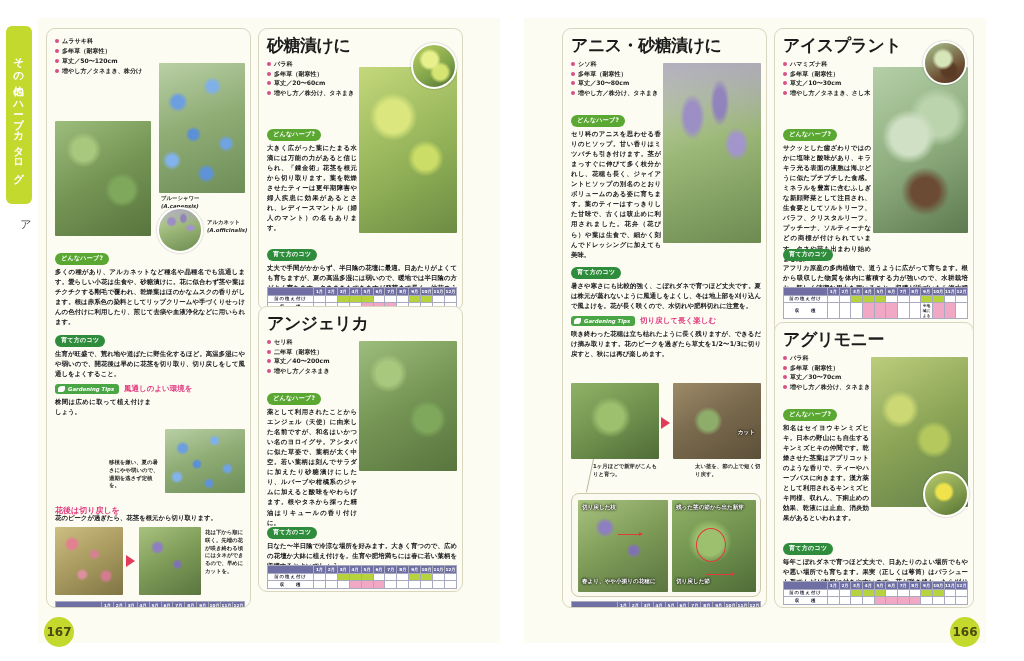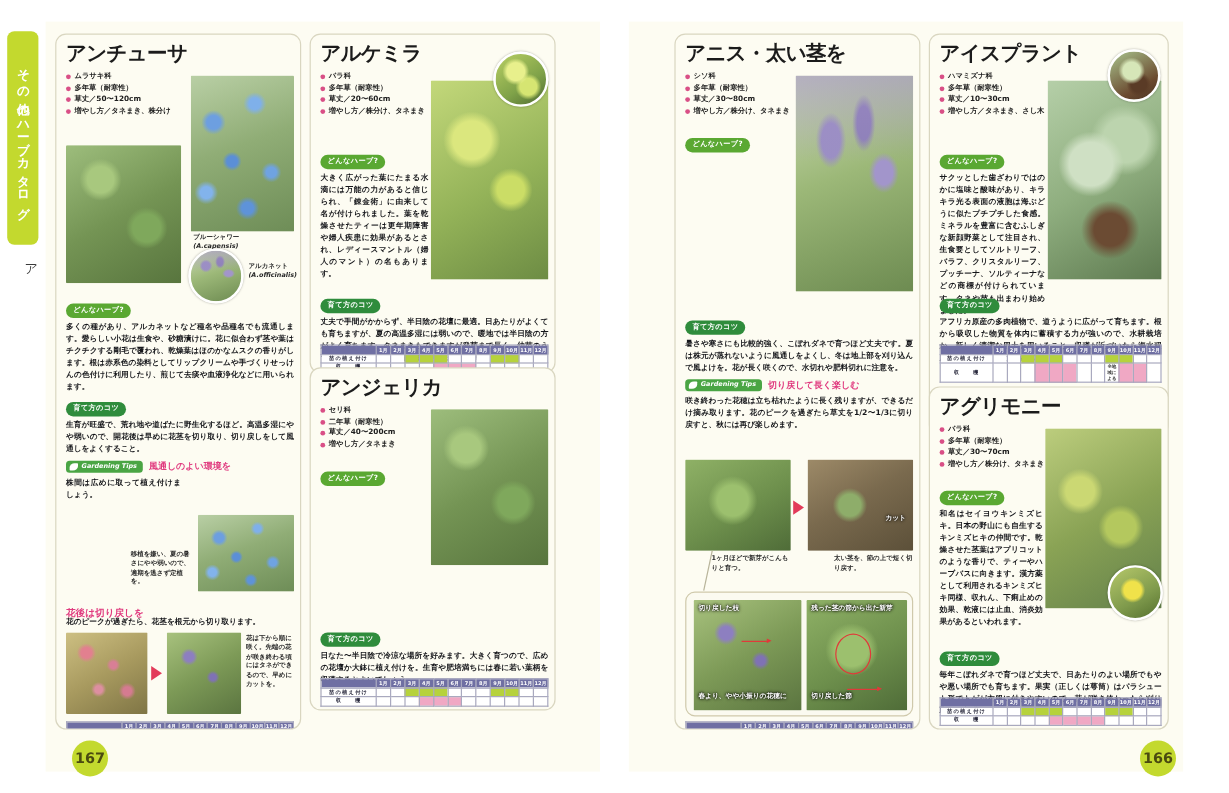--- a/index.html
+++ b/index.html
@@ -57,21 +57,21 @@
     position: absolute;
     bottom: 14px;
     width: 30px; height: 30px;
     border-radius: 50%;
     background: #c3d92e;
     color: #4a4a10;
     font-size: 12px;
     font-weight: bold;
     display: flex; align-items: center; justify-content: center;
   }
-  .page-left .page-num { left: 60px; }
+  .page-left .page-num { left: 44px; }
   .page-right .page-num { right: 44px; }
 
   
   .card {
     position: absolute;
     background: #fdfcf2;
     border: 1px solid #d9d6c0;
     border-radius: 9px;
     padding: 7px 8px 6px 8px;
     overflow: hidden;
@@ -323,21 +323,20 @@
 
   <div class="page page-left">
     <div class="page-inner"></div>
 
     <div class="side-tab">その他のハーブカタログ</div>
     <div class="side-letter">
       <span>ア</span>
     </div>
 
     <div class="card" style="left:46px; top:28px; width:205px; height:580px;">
-      <div class="card-title">アンチューサ</div>
 
       <ul class="specs">
         <li>ムラサキ科</li>
         <li>多年草（耐寒性）</li>
         <li>草丈／50〜120cm</li>
         <li>増やし方／タネまき、株分け</li>
       </ul>
 
       <div class="photo g-green" style="left:8px; top:92px; width:96px; height:115px;"></div>
 
@@ -397,33 +396,33 @@
               <th>11月</th>
               <th>12月</th>
             </tr>
           </thead>
 
         </table>
       </div>
     </div>
 
     <div class="card" style="left:258px; top:28px; width:205px; height:283px;">
-      <div class="card-title">アルケミラ</div>
+      <div class="card-title">砂糖漬けに</div>
       <ul class="specs">
         <li>バラ科</li>
         <li>多年草（耐寒性）</li>
         <li>草丈／20〜60cm</li>
         <li>増やし方／株分け、タネまき</li>
       </ul>
       <div class="photo g-lime" style="left:100px; top:38px; width:98px; height:166px;"></div>
       <div class="circle-photo g-limeclose" style="left:152px; top:14px; width:46px; height:46px;"></div>
 
       <div style="position:absolute; left:8px; top:92px; width:90px;">
         <span class="sec-label">どんなハーブ?</span>
-        <div class="body-text">大きく広がった葉にたまる水滴には万能の力があると信じられ、「錬金術」に由来して名が付けられました。葉を乾燥させたティーは更年期障害や婦人疾患に効果があるとされ、レディースマントル（婦人のマント）の名もあります。</div>
+        <div class="body-text">大きく広がった葉にたまる水滴には万能の力があると信じられ、「錬金術」花茎を根元から切り取ります。葉を乾燥させたティーは更年期障害や婦人疾患に効果があるとされ、レディースマントル（婦人のマント）の名もあります。</div>
       </div>
       <div style="position:absolute; left:8px; top:212px; width:190px;">
         <span class="sec-label grow">育て方のコツ</span>
         <div class="body-text">丈夫で手間がかからず、半日陰の花壇に最適。日あたりがよくても育ちますが、夏の高温多湿には弱いので、暖地では半日陰の方がよく育ちます。タネまきもできますが発芽まで長く、幼苗のうちは生育も遅いので、苗を植え付けるのが手軽です。</div>
       </div>
 
       <div class="cal" style="left:8px; top:258px; width:190px;">
         <table>
           <thead>
             <tr>
@@ -483,20 +482,21 @@
       <ul class="specs">
         <li>セリ科</li>
         <li>二年草（耐寒性）</li>
         <li>草丈／40〜200cm</li>
         <li>増やし方／タネまき</li>
       </ul>
       <div class="photo g-green" style="left:100px; top:34px; width:98px; height:130px;"></div>
 
       <div style="position:absolute; left:8px; top:78px; width:90px;">
         <span class="sec-label">どんなハーブ?</span>
+        <div class="body-text">薬として利用されたことからエンジェル（天使）に由来した名前ですが、和名はいかつい名のヨロイグサ。アシタバに似た草姿で、葉柄が太く中空。若い葉柄は刻んでサラダに加えたり砂糖漬けにしたり、ルバーブや柑橘系のジャムに加えると酸味をやわらげます。根やタネから採った精油はリキュールの香り付けに。</div>
       </div>
       <div style="position:absolute; left:8px; top:212px; width:190px;">
         <span class="sec-label grow">育て方のコツ</span>
         <div class="body-text">日なた〜半日陰で冷涼な場所を好みます。大きく育つので、広めの花壇か大鉢に植え付けを。生育や肥培満ちには春に若い葉柄を収穫するとよいでしょう。</div>
       </div>
 
       <div class="cal" style="left:8px; top:258px; width:190px;">
         <table>
           <thead>
             <tr>
@@ -551,31 +551,32 @@
       </div>
     </div>
 
     <div class="page-num">167</div>
   </div>
 
   <div class="page page-right">
     <div class="page-inner"></div>
 
     <div class="card" style="left:50px; top:28px; width:205px; height:580px;">
-      <div class="card-title">アニス・太い茎を</div>
+      <div class="card-title">アニス・砂糖漬けに</div>
       <ul class="specs">
         <li>シソ科</li>
         <li>多年草（耐寒性）</li>
         <li>草丈／30〜80cm</li>
         <li>増やし方／株分け、タネまき</li>
       </ul>
       <div class="photo g-purple-spike" style="left:100px; top:34px; width:98px; height:180px;"></div>
 
       <div style="position:absolute; left:8px; top:78px; width:90px;">
         <span class="sec-label">どんなハーブ?</span>
+        <div class="body-text">セリ科のアニスを思わせる香りのヒソップ。甘い香りはミツバチも引き付けます。茎がまっすぐに伸びて多く枝分かれし、花穂も長く、ジャイアントヒソップの別名のとおりボリュームのある姿に育ちます。葉のティーはすっきりした甘味で、古くは咳止めに利用されました。花弁（花びら）や葉は生食で、細かく刻んでドレッシングに加えても美味。</div>
       </div>
       <div style="position:absolute; left:8px; top:230px; width:190px;">
         <span class="sec-label grow">育て方のコツ</span>
         <div class="body-text">暑さや寒さにも比較的強く、こぼれダネで育つほど丈夫です。夏は株元が蒸れないように風通しをよくし、冬は地上部を刈り込んで風よけを。花が長く咲くので、水切れや肥料切れに注意を。</div>
 
         <div class="tips-head">
           <span class="tips-badge">
             <span class="leaf"></span>
             <span>Gardening Tips</span>
           </span>

